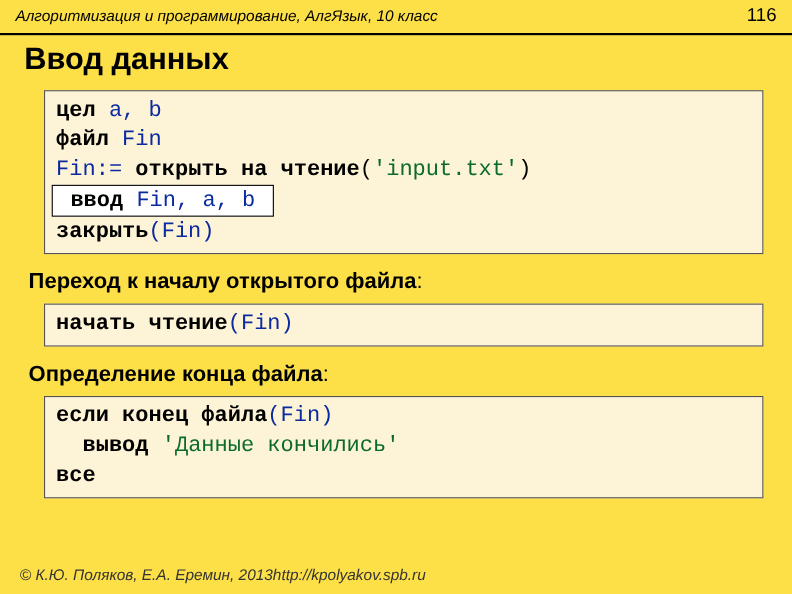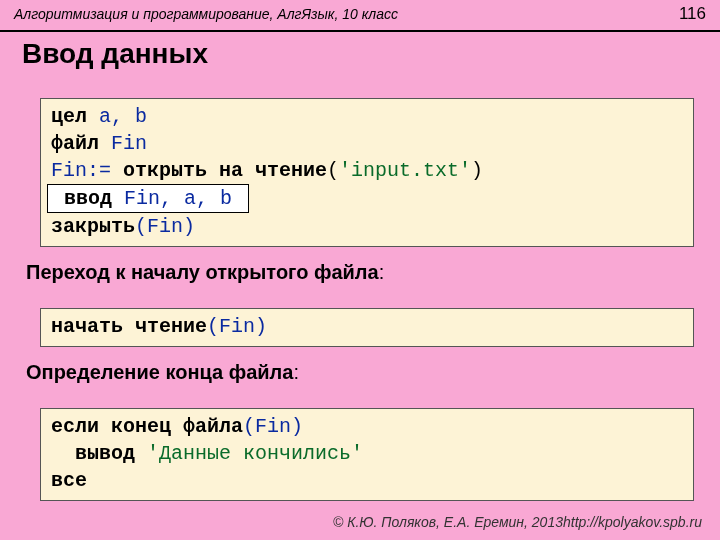--- a/index.html
+++ b/index.html
@@ -1,48 +1,48 @@
 <!DOCTYPE html>
 <html><head>
 <meta charset="utf-8">
 <style>
   * { margin: 0; padding: 0; box-sizing: border-box; }
   html, body { width: 720px; height: 540px; font-family: Arial, sans-serif; background: #fff; }
-  .slide { width: 720px; height: 540px; position: relative; background: #f9a8d4; }
+  .slide { width: 720px; height: 540px; position: relative; background: #fde047; }
 
   .header {
     display: flex; justify-content: space-between; align-items: center;
     padding: 4px 14px 6px 14px; border-bottom: 2px solid #000;
     font-style: italic; font-size: 14px; color: #000;
   }
   .pagenum { font-weight: normal; font-style: normal; font-size: 17px; }
 
   .title { font-size: 28px; font-weight: bold; padding: 6px 24px 10px 22px; }
 
   .codebox {
-    margin: 18px 26px 10px 40px; background: #fdf3d6;
+    margin: 2px 26px 10px 40px; background: #fdf3d6;
     border: 1px solid #555; padding: 4px 10px 6px 10px;
     font-family: "Courier New", monospace; font-size: 20px; line-height: 1.35;
     position: relative;
   }
   .codebox .kw { font-weight: bold; color: #000; }
   .codebox .var { color: #0a2aa0; }
   .codebox .str { color: #0a6b2a; }
   .codebox .plain { color: #000; }
 
   .hlbox {
     display: inline-block; background: #fff; border: 1px solid #000;
     padding: 0 16px; margin-left: -4px;
   }
 
   .subhead { font-size: 20px; padding: 4px 14px 6px 26px; }
 
   .footer {
     position: absolute; bottom: 10px; left: 0; right: 0;
-    display: flex; justify-content: flex-end; align-items: center;
+    display: flex; justify-content: flex-start; align-items: center;
     padding: 0 18px; font-style: italic; font-size: 14px; color: #333;
   }
   .footlink { font-style: italic; color: #333; }
 </style>
 </head>
 <body>
 
 <div class="slide">
 
   <div class="header">

